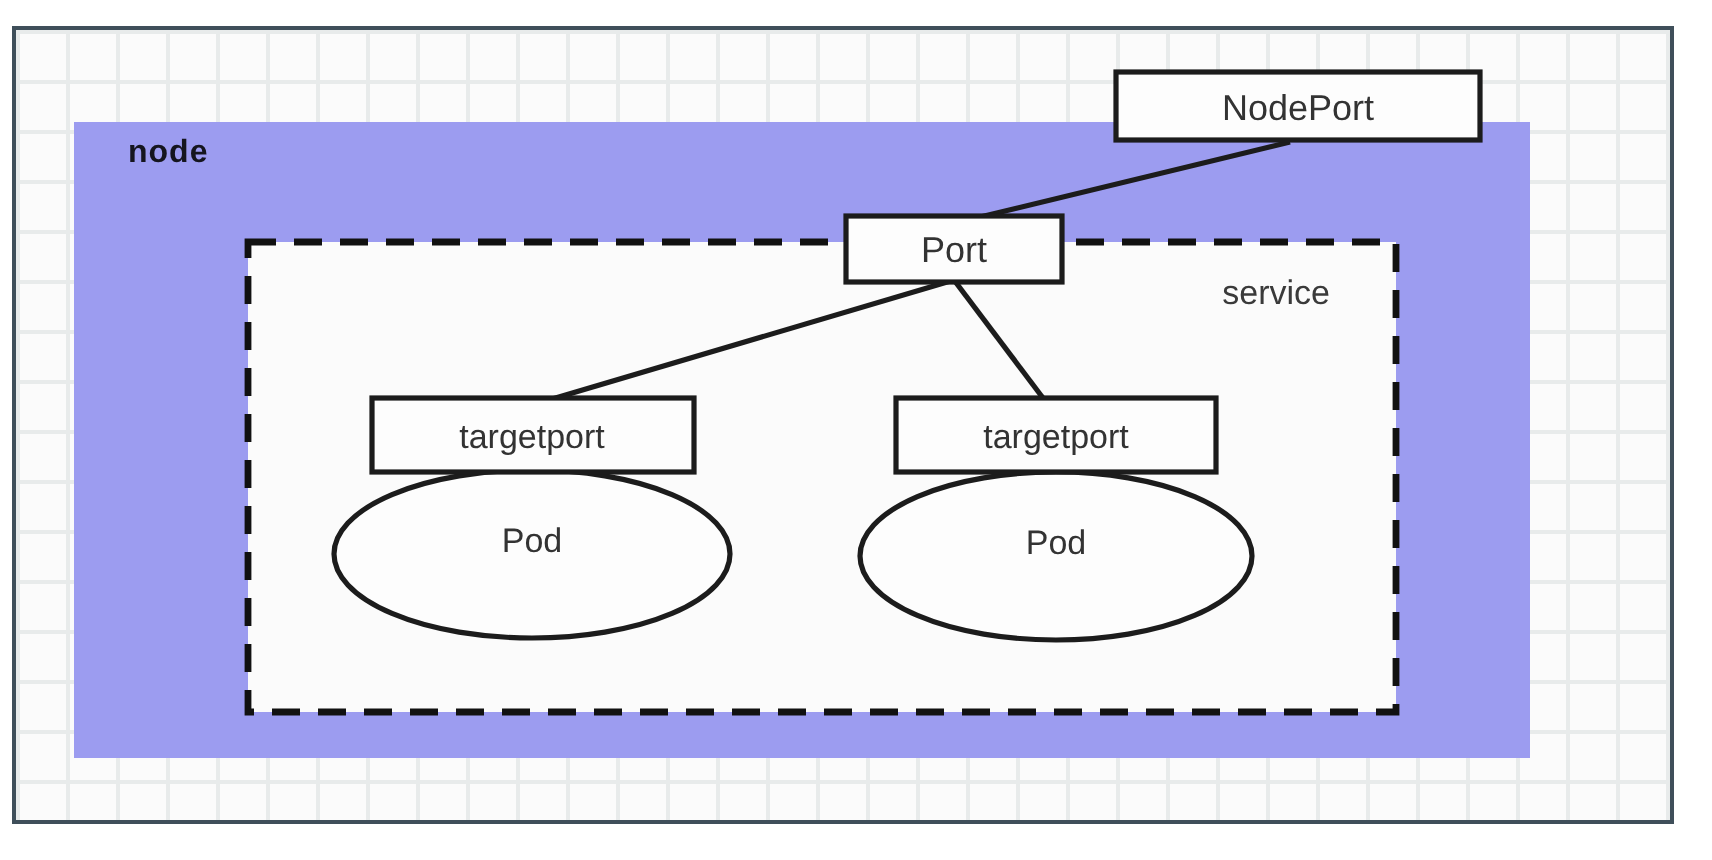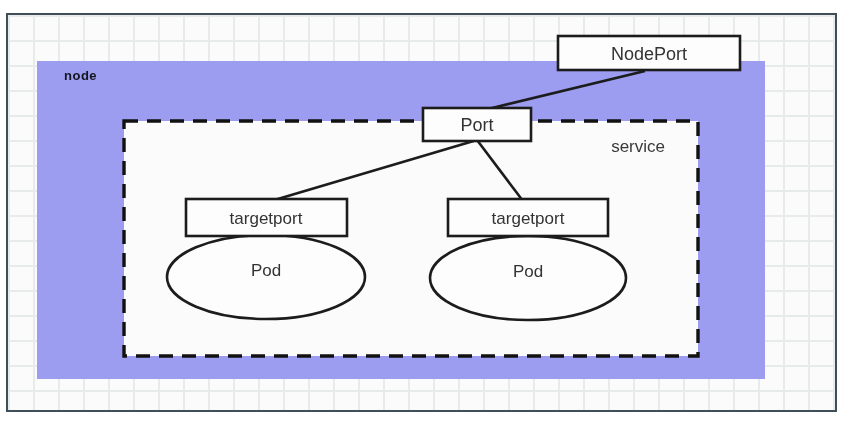--- a/index.html
+++ b/index.html
@@ -34,21 +34,21 @@
     position: absolute;
     left: 37px;
     top: 61px;
     width: 728px;
     height: 318px;
     background: #9c9cf0;
   }
   #node-rect .node-label {
     display: block;
     padding: 7px 0 0 27px;
-    font-size: 13px;
+    font-size: 16px;
     font-weight: bold;
     color: #15151f;
     letter-spacing: 0.5px;
   }
   
   svg#diagram {
     position: absolute;
     left: 0;
     top: 0;
     width: 856px;

